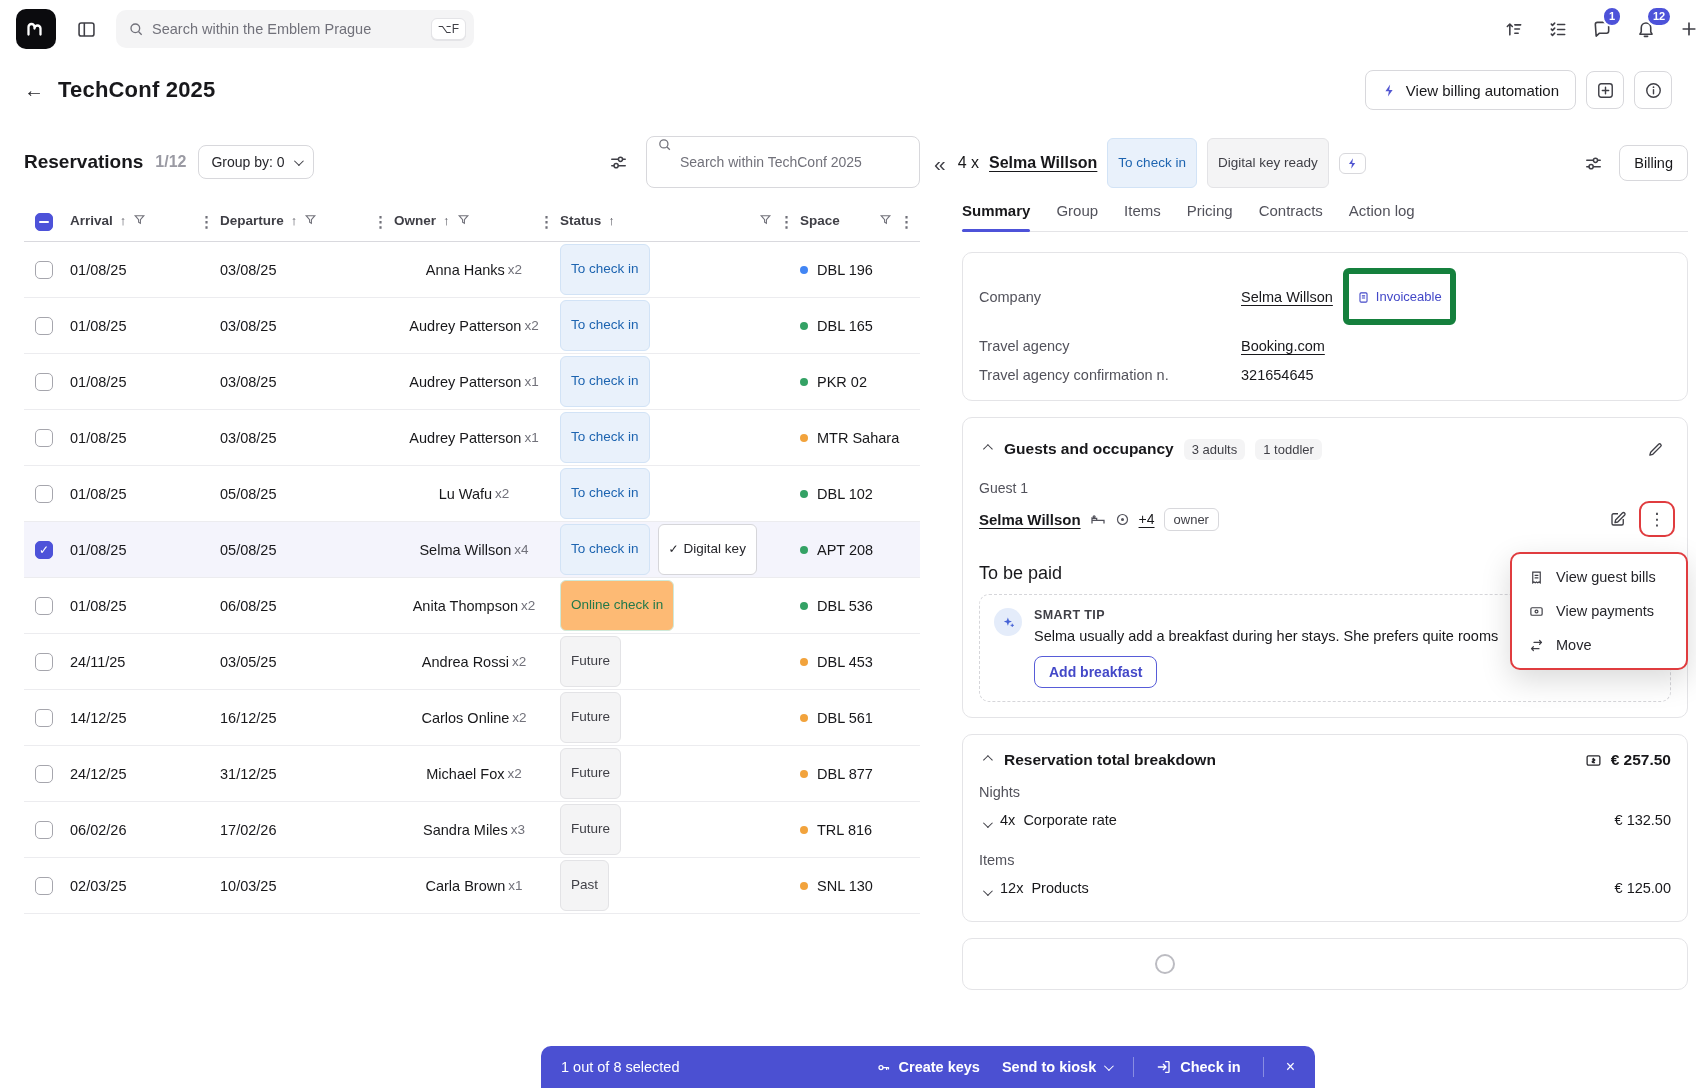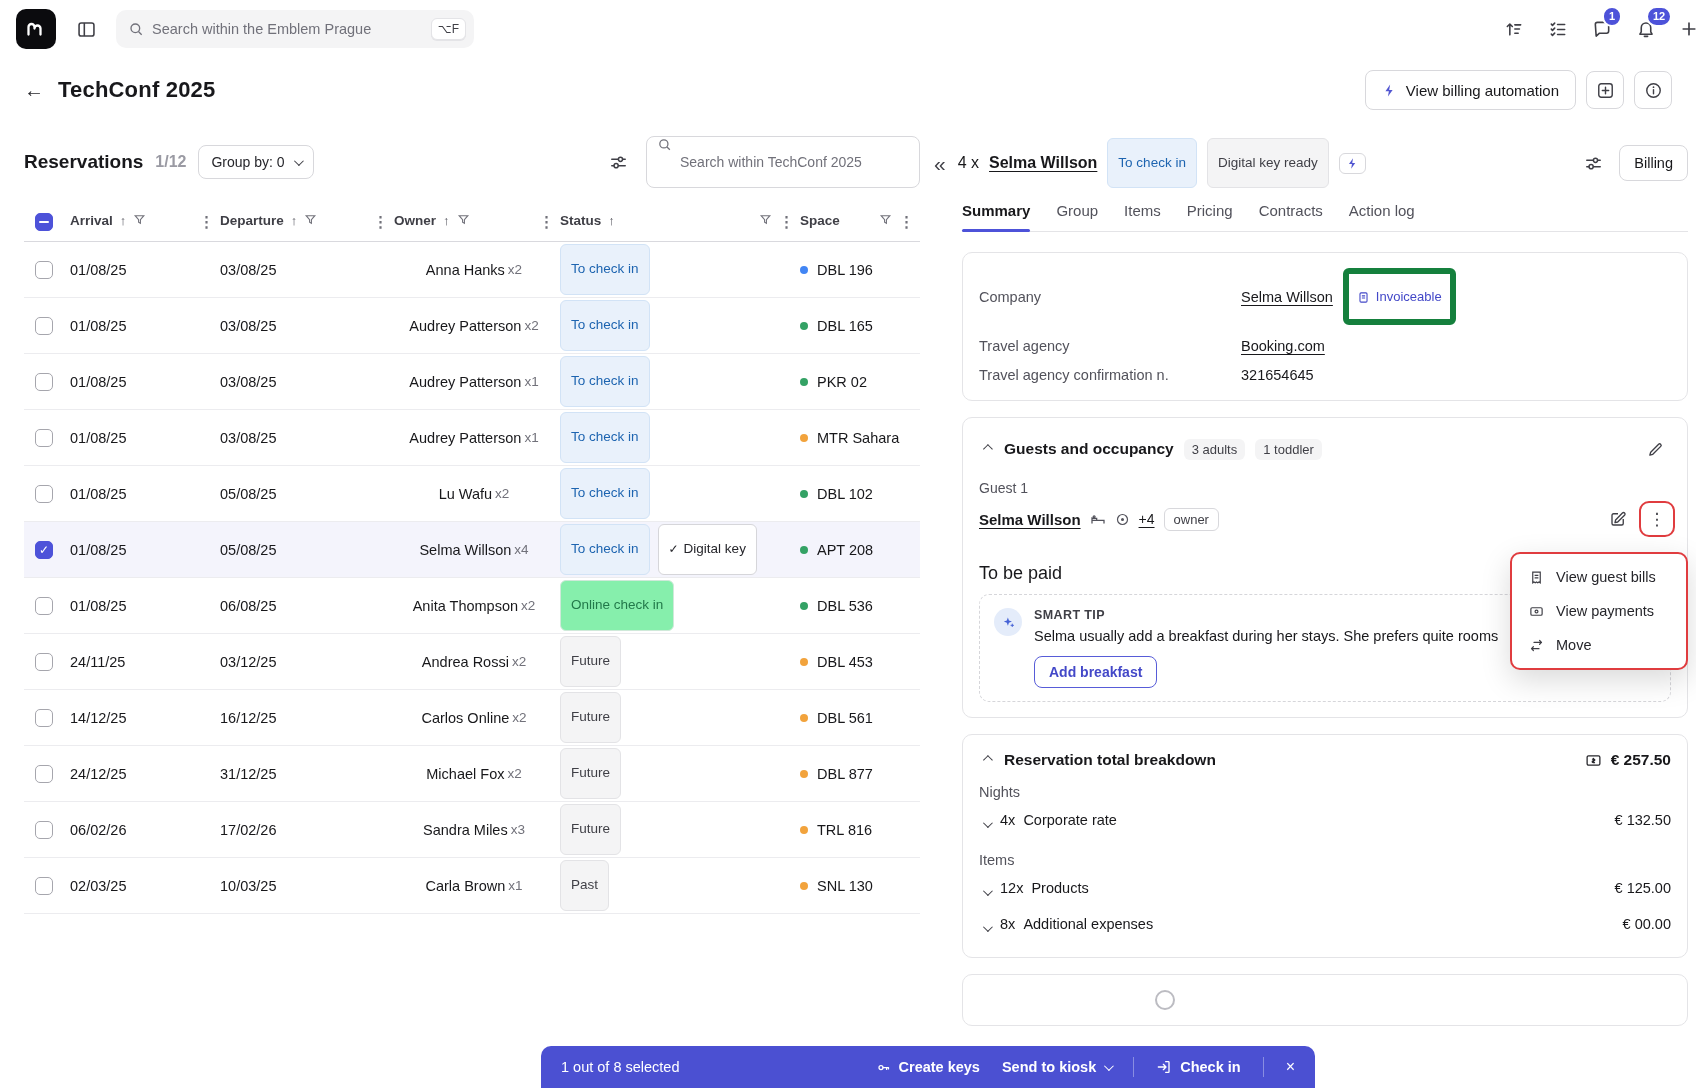--- a/index.html
+++ b/index.html
@@ -50,21 +50,21 @@
 .c-check{display:flex;justify-content:center}
 .owner-cell{display:flex;flex-direction:row;gap:3px;justify-content:center}
 .owner-occ{color:#71717a;font-size:13.5px}
 .status-cell{display:flex;gap:8px;align-items:center;flex-wrap:nowrap}
 .space-cell{display:flex;align-items:center;gap:9px}
 .checkbox{width:18px;height:18px;border:1.5px solid #a6a6ad;border-radius:5px;display:inline-flex;align-items:center;justify-content:center;background:#fff;color:#fff;font-size:12px;cursor:pointer;line-height:1}
 .checkbox.checked,.checkbox.indet{background:#4d52d9;border-color:#4d52d9}
 .checkbox.indet::after{content:"";width:10px;height:2px;background:#fff;border-radius:1px}
 .badge{display:inline-flex;align-items:center;gap:5px;padding:16px 10px;border-radius:6px;font-size:13.5px;line-height:1.2;white-space:nowrap}
 .badge.info{background:#e9f1fb;color:#1d64b0;border:1px solid #d2e3f6}
-.badge.success{background:#86efac;color:#22794a;border:1px solid #cfe9d9}
+.badge.success{background:#fdba74;color:#22794a;border:1px solid #cfe9d9}
 .badge.neutral{background:#f4f4f5;color:#3f3f46;border:1px solid #e3e3e6}
 .badge.keyb{background:#fff;color:#26262b;border:1px solid #d6d6da}
 .badge .ck{font-size:12px;color:#26262b}
 .dot{width:8px;height:8px;border-radius:50%;display:inline-block;flex:none}
 .dot.blue{background:#4285f4}.dot.green{background:#34a265}.dot.orange{background:#f2a33c}
 
 .right-panel{flex:1;min-width:0;padding-left:12px;position:relative}
 .dp-head{display:flex;align-items:center;gap:10px;margin:14px 0 0}
 .collapse-btn{font-size:21px;color:#3f3f46;background:none;border:none;cursor:pointer;padding:0 2px;line-height:1}
 .dp-count{font-size:16px}
@@ -408,21 +408,21 @@
             <div class="cell status-cell">
               <span class="badge success">Online check in</span>
             </div>
             <div class="cell space-cell"><span class="dot green"></span>DBL 536</div>
           </div>
           <div class="trow">
             <div class="cell c-check">
               <span class="checkbox "></span>
             </div>
             <div class="cell">24/11/25</div>
-            <div class="cell">03/12/25</div>
+            <div class="cell">03/05/25</div>
             <div class="cell owner-cell">
               <span>Andrea Rossi</span>
               <span class="owner-occ">x2</span>
             </div>
             <div class="cell status-cell">
               <span class="badge neutral">Future</span>
             </div>
             <div class="cell space-cell"><span class="dot orange"></span>DBL 453</div>
           </div>
           <div class="trow">
@@ -627,25 +627,20 @@
               <span class="chev down"></span>
               <span><b style="font-weight:400">4x</b>&nbsp;&nbsp;Corporate rate</span>
               <span class="bd-amount">€ 132.50</span>
             </div>
             <div class="bd-group-label">Items</div>
             <div class="bd-row">
               <span class="chev down"></span>
               <span><b style="font-weight:400">12x</b>&nbsp;&nbsp;Products</span>
               <span class="bd-amount">€ 125.00</span>
             </div>
-            <div class="bd-row">
-              <span class="chev down"></span>
-              <span><b style="font-weight:400">8x</b>&nbsp;&nbsp;Additional expenses</span>
-              <span class="bd-amount">€ 00.00</span>
-            </div>
           </div>
       </div>
 
       <div class="card partial">
         <span class="ring"></span>
       </div>
 
       <div class="menu">
         <div class="menu-item">
           <span class="mi">

